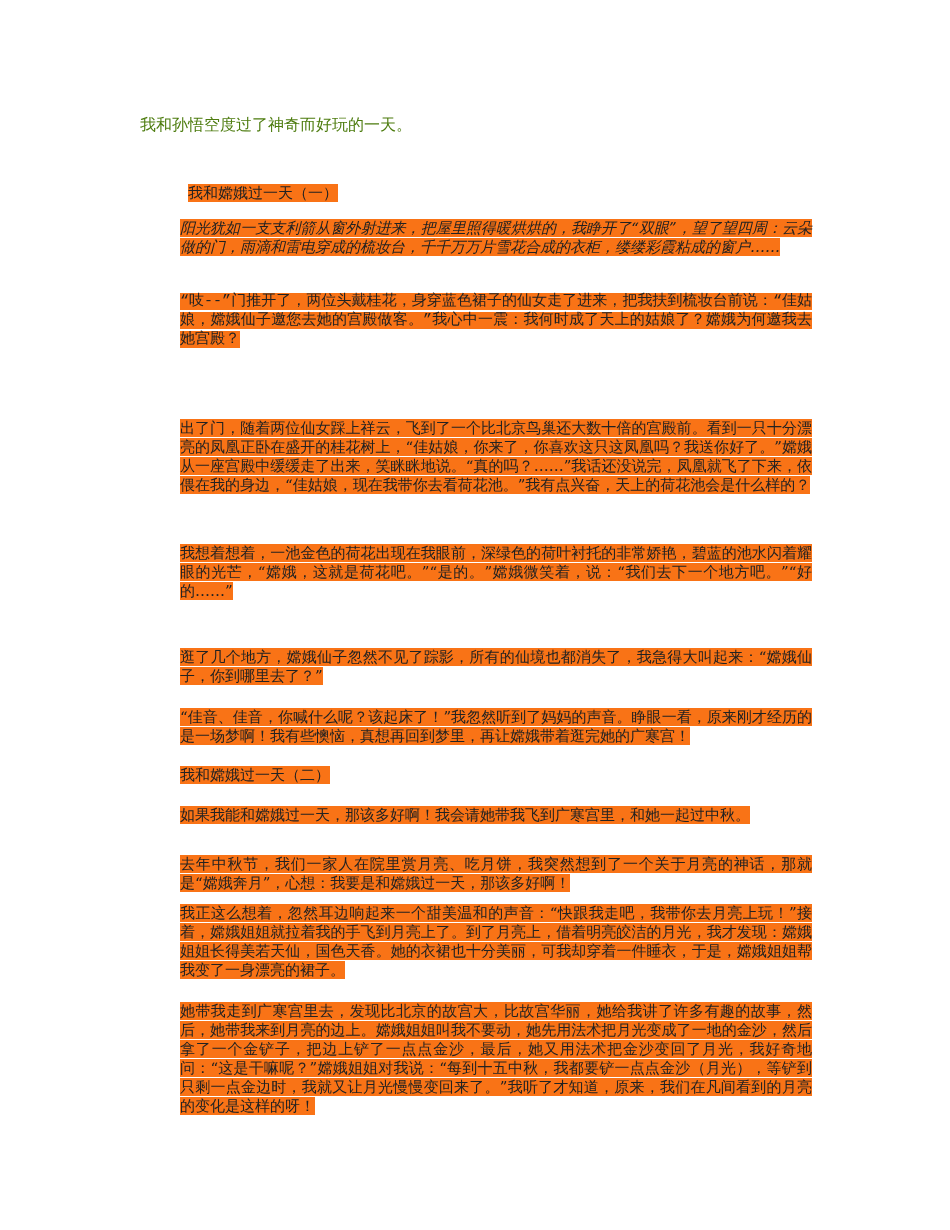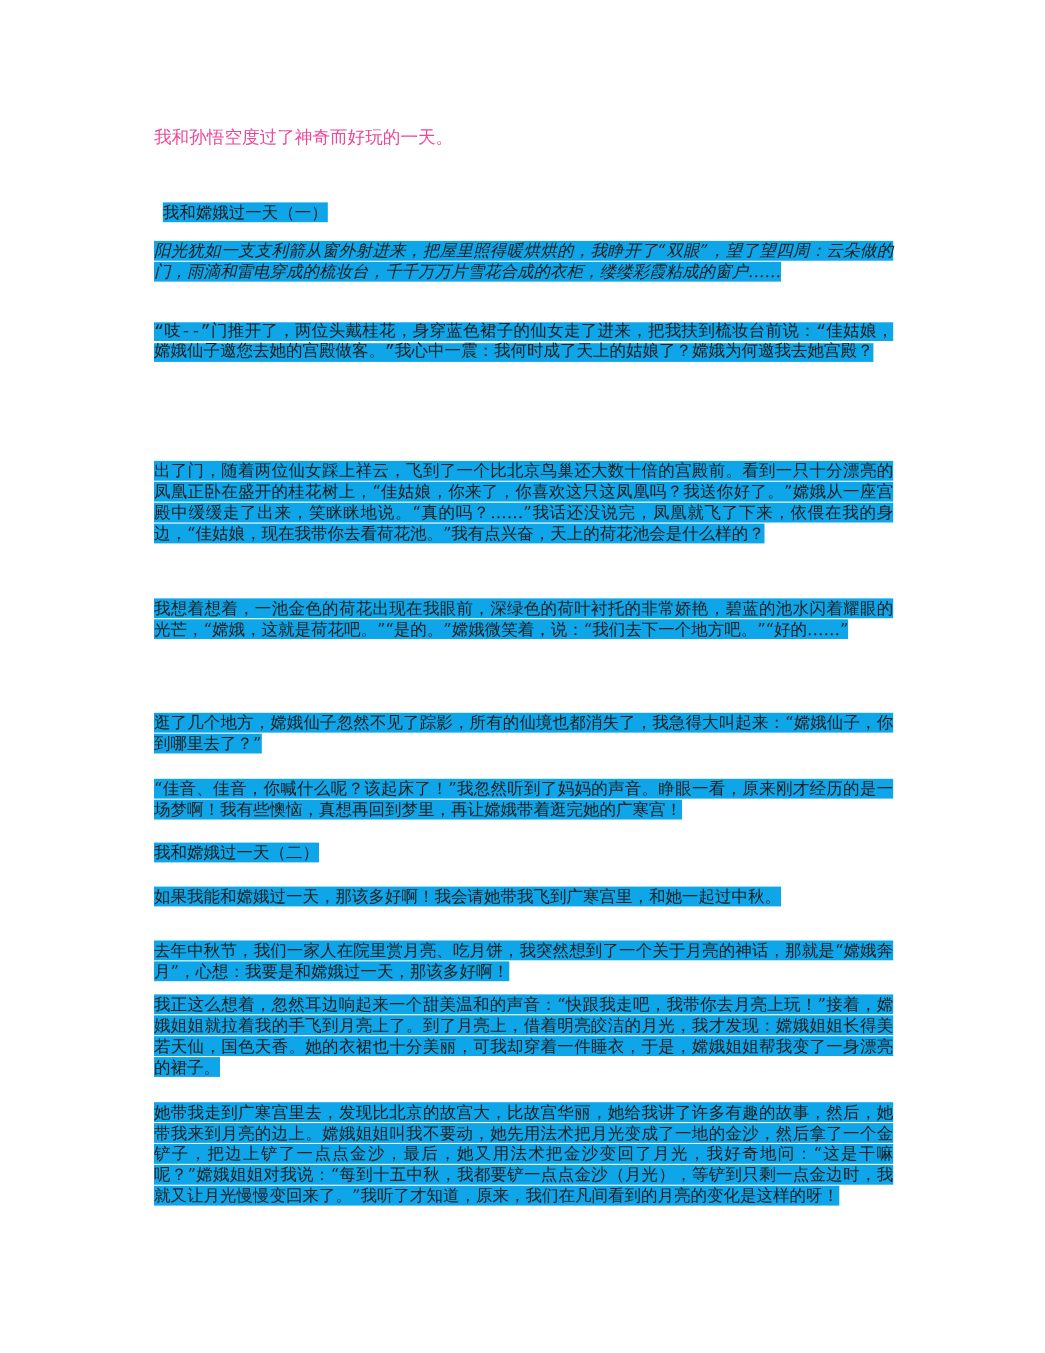--- a/index.html
+++ b/index.html
@@ -21,32 +21,33 @@
       top: 0;
       width: 680px;
     }
     .title {
       position: absolute;
       left: 0;
       top: 114px;
       font-size: 16px;
       line-height: 22px;
       white-space: nowrap;
-      color: #ec4899;
+      color: #4d7c0f;
     }
     .block {
       position: absolute;
       left: 0;
       font-size: 15px;
       line-height: 19px;
     }
     .block span.hl {
-      background: #0ea5e9;
+      background: #f97316;
       -webkit-box-decoration-break: clone;
       box-decoration-break: clone;
+      margin-left: 40px;
     }
     .heading-line {
       white-space: nowrap;
     }
     .para {
       width: 672px;
       text-align: justify;
     }
   </style>
 </head>

